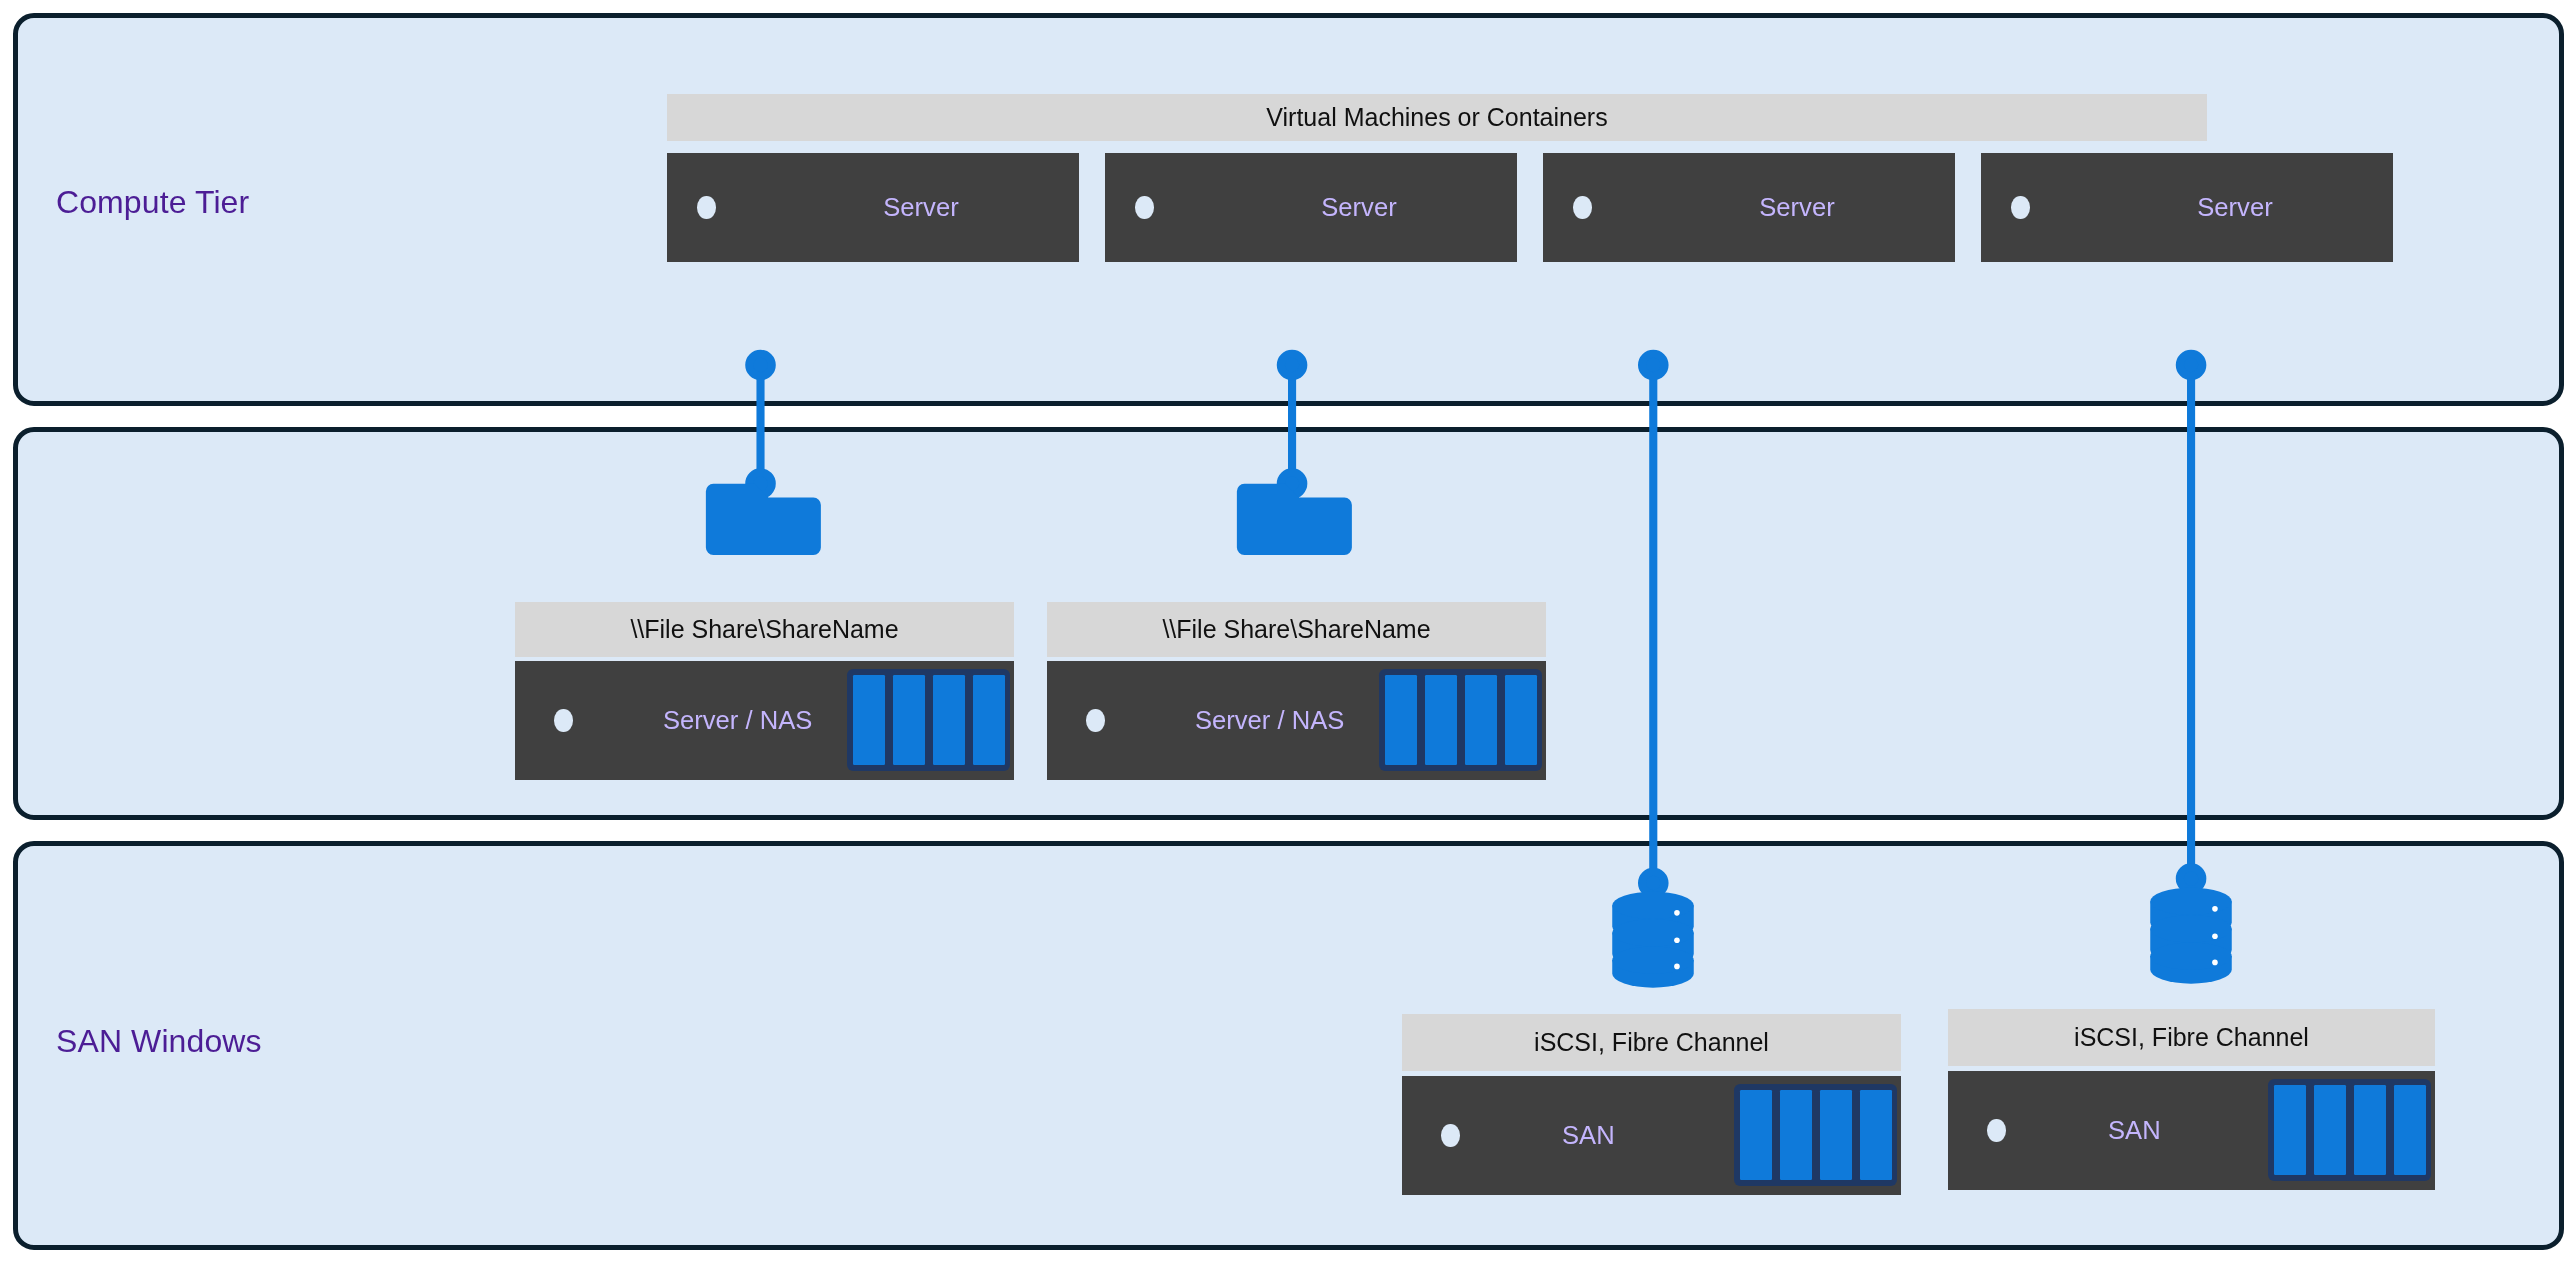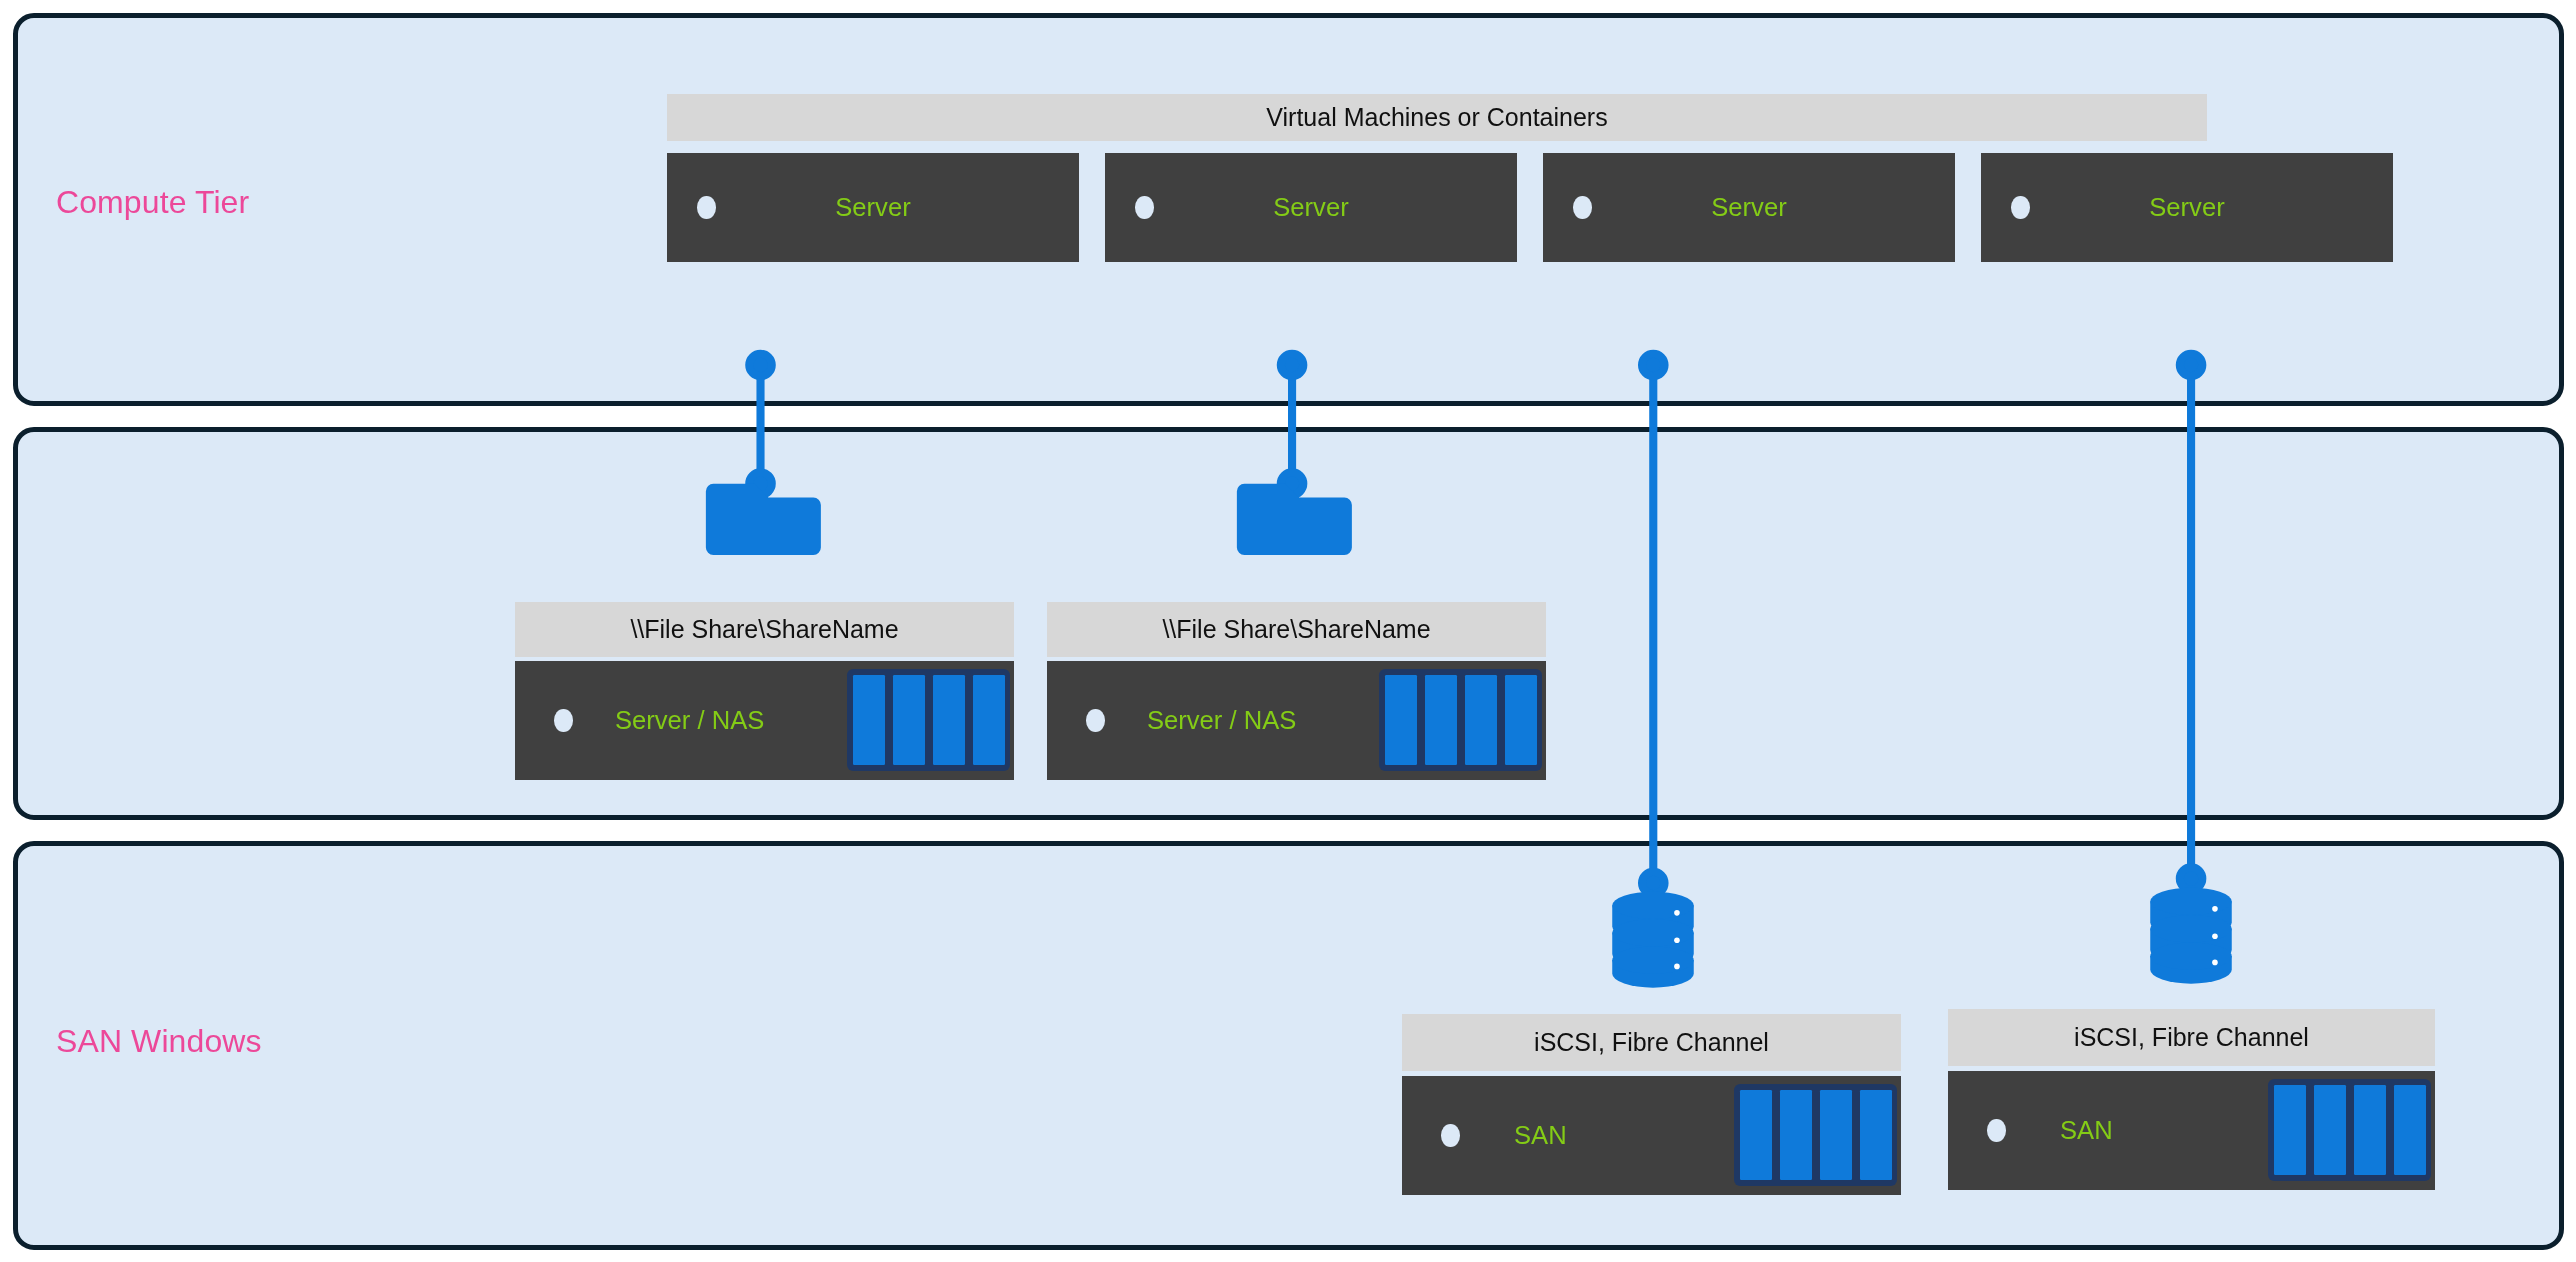--- a/index.html
+++ b/index.html
@@ -27,21 +27,21 @@
     box-sizing: border-box;
   }
   #tier-compute { left: 12.5px;  top: 12.5px;   width: 2551px; height: 393px; }
   #tier-nas     { left: 12.5px;  top: 427px;  width: 2551px; height: 393px; }
   #tier-san     { left: 12.5px;  top: 841px; width: 2551px; height: 409px; }
 
   .tier-label {
     position: absolute;
     left: 56px;
     font-size: 32px;
-    color: #ec4899;
+    color: #4c1d95;
     letter-spacing: 0.1px;
     white-space: pre;
     line-height: 1.18;
   }
   #label-compute { top: 184px; }
   #label-nas     { top: 577px; }
   #label-san     { top: 1023px; }
 
   
   #connectors {
@@ -76,24 +76,25 @@
     box-sizing: border-box;
   }
   .node-dot {
     position: absolute;
     width: 18.7px;
     height: 22.5px;
     border-radius: 50%;
     background: #dce9f7;
   }
   .node-title {
-    color: #84cc16;
+    color: #c4b5fd;
     font-size: 25.6px;
     white-space: nowrap;
     position: absolute;
+    padding-left: 48px;
   }
 
   
   .bays {
     position: absolute;
     background: #1f3864;
     border-radius: 6.2px;
     display: flex;
     align-items: center;
     justify-content: space-between;

